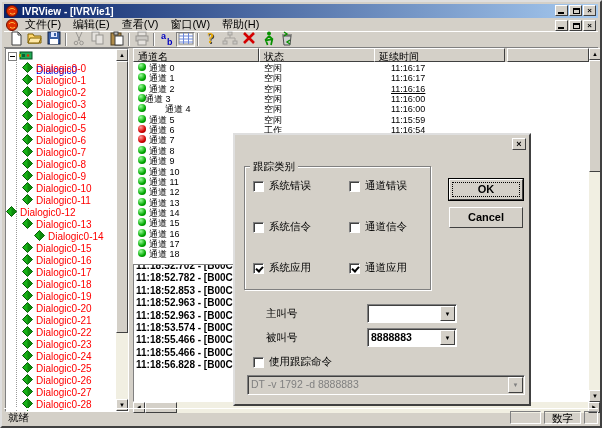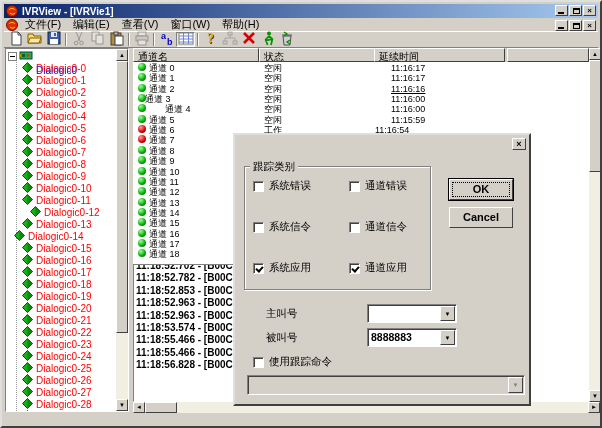--- a/index.html
+++ b/index.html
@@ -66,21 +66,21 @@
   .dclose{position:absolute;right:3px;top:3px;width:14px;height:12px;background:#d4d0c8;
     border:1px solid;border-color:#fff #404040 #404040 #fff;font-size:9px;line-height:10px;
     text-align:center;font-weight:bold;}
   .groupbox{position:absolute;border:1px solid #808080;box-shadow:1px 1px 0 #fff inset,1px 1px 0 #fff;}
   .grouplabel{position:absolute;background:#d4d0c8;padding:0 3px;font-size:10.5px;}
   .cbwrap{position:absolute;display:flex;align-items:center;white-space:nowrap;font-size:10.5px;}
   .cb{width:11px;height:11px;background:#fff;border:1px solid;border-color:#808080 #fff #fff #808080;
     box-shadow:inset 1px 1px 0 #404040;position:relative;margin-right:5px;flex:none;}
   .cb.checked::after{content:"";position:absolute;left:2px;top:2px;width:5px;height:3px;
     border-left:2px solid #000;border-bottom:2px solid #000;transform:rotate(-48deg);}
-  .dbtn{position:absolute;width:64px;height:21px;background:#d4d0c8;font-weight:bold;font-size:11px;
+  .dbtn{position:absolute;width:74px;height:21px;background:#d4d0c8;font-weight:bold;font-size:11px;
     text-align:center;line-height:19px;border:1px solid;border-color:#fff #404040 #404040 #fff;}
   .dbtn.default{outline:1px solid #000;}
   .dbtn.default::after{content:"";position:absolute;inset:2px;border:1px dotted #000;}
   .dlabel{position:absolute;font-size:10.5px;white-space:nowrap;}
   .combo{position:absolute;height:19px;background:#fff;border:1px solid;border-color:#808080 #fff #fff #808080;
     box-shadow:inset 1px 1px 0 #404040;font-size:10.5px;}
   .combo .val{position:absolute;left:3px;top:2px;font-weight:bold;}
   .combo .drop{position:absolute;right:1px;top:1px;bottom:1px;width:15px;background:#d4d0c8;
     border:1px solid;border-color:#fff #404040 #404040 #fff;font-size:6px;text-align:center;line-height:14px;}
   .combo.disabled{background:#d4d0c8;color:#808080;}
@@ -333,35 +333,35 @@
             </svg></span>
           <span class="childlbl">Dialogic0-10</span>
         </div>
         <div class="trow" style="left: 16px; top: 145px;">
           <span><svg width="11" height="11" viewBox="0 0 11 11">
               <path d="M5.5 0.5l5 5-5 5-5-5z" fill="#17b117" stroke="#045504"></path>
               <path d="M5.5 0.5l5 5-5 5z" fill="#0d8a0d"></path>
             </svg></span>
           <span class="childlbl">Dialogic0-11</span>
         </div>
-        <div class="trow" style="left: 24px; top: 157px;">
+        <div class="trow" style="left: 0; top: 157px;">
           <span><svg width="11" height="11" viewBox="0 0 11 11">
               <path d="M5.5 0.5l5 5-5 5-5-5z" fill="#17b117" stroke="#045504"></path>
               <path d="M5.5 0.5l5 5-5 5z" fill="#0d8a0d"></path>
             </svg></span>
           <span class="childlbl">Dialogic0-12</span>
         </div>
         <div class="trow" style="left: 16px; top: 169px;">
           <span><svg width="11" height="11" viewBox="0 0 11 11">
               <path d="M5.5 0.5l5 5-5 5-5-5z" fill="#17b117" stroke="#045504"></path>
               <path d="M5.5 0.5l5 5-5 5z" fill="#0d8a0d"></path>
             </svg></span>
           <span class="childlbl">Dialogic0-13</span>
         </div>
-        <div class="trow" style="left: 8px; top: 181px; text-align: center;">
+        <div class="trow" style="left: 28px; top: 181px; text-align: center;">
           <span><svg width="11" height="11" viewBox="0 0 11 11">
               <path d="M5.5 0.5l5 5-5 5-5-5z" fill="#17b117" stroke="#045504"></path>
               <path d="M5.5 0.5l5 5-5 5z" fill="#0d8a0d"></path>
             </svg></span>
           <span class="childlbl">Dialogic0-14</span>
         </div>
         <div class="trow" style="left: 16px; top: 193px;">
           <span><svg width="11" height="11" viewBox="0 0 11 11">
               <path d="M5.5 0.5l5 5-5 5-5-5z" fill="#17b117" stroke="#045504"></path>
               <path d="M5.5 0.5l5 5-5 5z" fill="#0d8a0d"></path>
@@ -515,21 +515,21 @@
       <div class="lrow" style="top: 52.75px;">
         <span class="dot green" style="left: 5px;"></span>
         <span style="left: 16px;">通道 5</span>
         <span style="left: 131px;">空闲</span>
         <span style="left: 258px;">11:15:59</span>
       </div>
       <div class="lrow" style="top: 63.1px;">
         <span class="dot red" style="left: 5px;"></span>
         <span style="left: 16px;">通道 6</span>
         <span style="left: 131px;">工作</span>
-        <span style="left: 242px;">11:16:54</span>
+        <span style="left: 258px;">11:16:54</span>
       </div>
       <div class="lrow" style="top: 73.45px;">
         <span class="dot red" style="left: 5px;"></span>
         <span style="left: 16px;">通道 7</span>
         <span style="left: 131px;"></span>
         <span style="left: 258px;"></span>
       </div>
       <div class="lrow" style="top: 83.8px;">
         <span class="dot green" style="left: 5px;"></span>
         <span style="left: 16px;">通道 8</span>
@@ -670,18 +670,25 @@
       <span class="val">8888883</span>
       <span class="drop">▼</span>
     </div>
 
     <div class="cbwrap" style="left:18px;top:220px">
       <span class="cb" id="use-cmd-cb"></span>
       <span>使用跟踪命令</span>
     </div>
 
     <div class="combo disabled" style="left:12px;top:240px;width:278px;height:20px">
+      <span class="val">DT -v 1792 -d 8888883</span>
       <span class="drop">▼</span>
     </div>
   </div>
 
+  <div class="statusbar">
+    <span class="sb-text">就绪</span>
+    <span class="sb-panel" style="left:506px;width:31px"></span>
+    <span class="sb-panel" style="left:540px;width:37px">数字</span>
+    <span class="sb-panel" style="left:580px;width:14px"></span>
+  </div>
 
 </div>
 
 </body></html>

